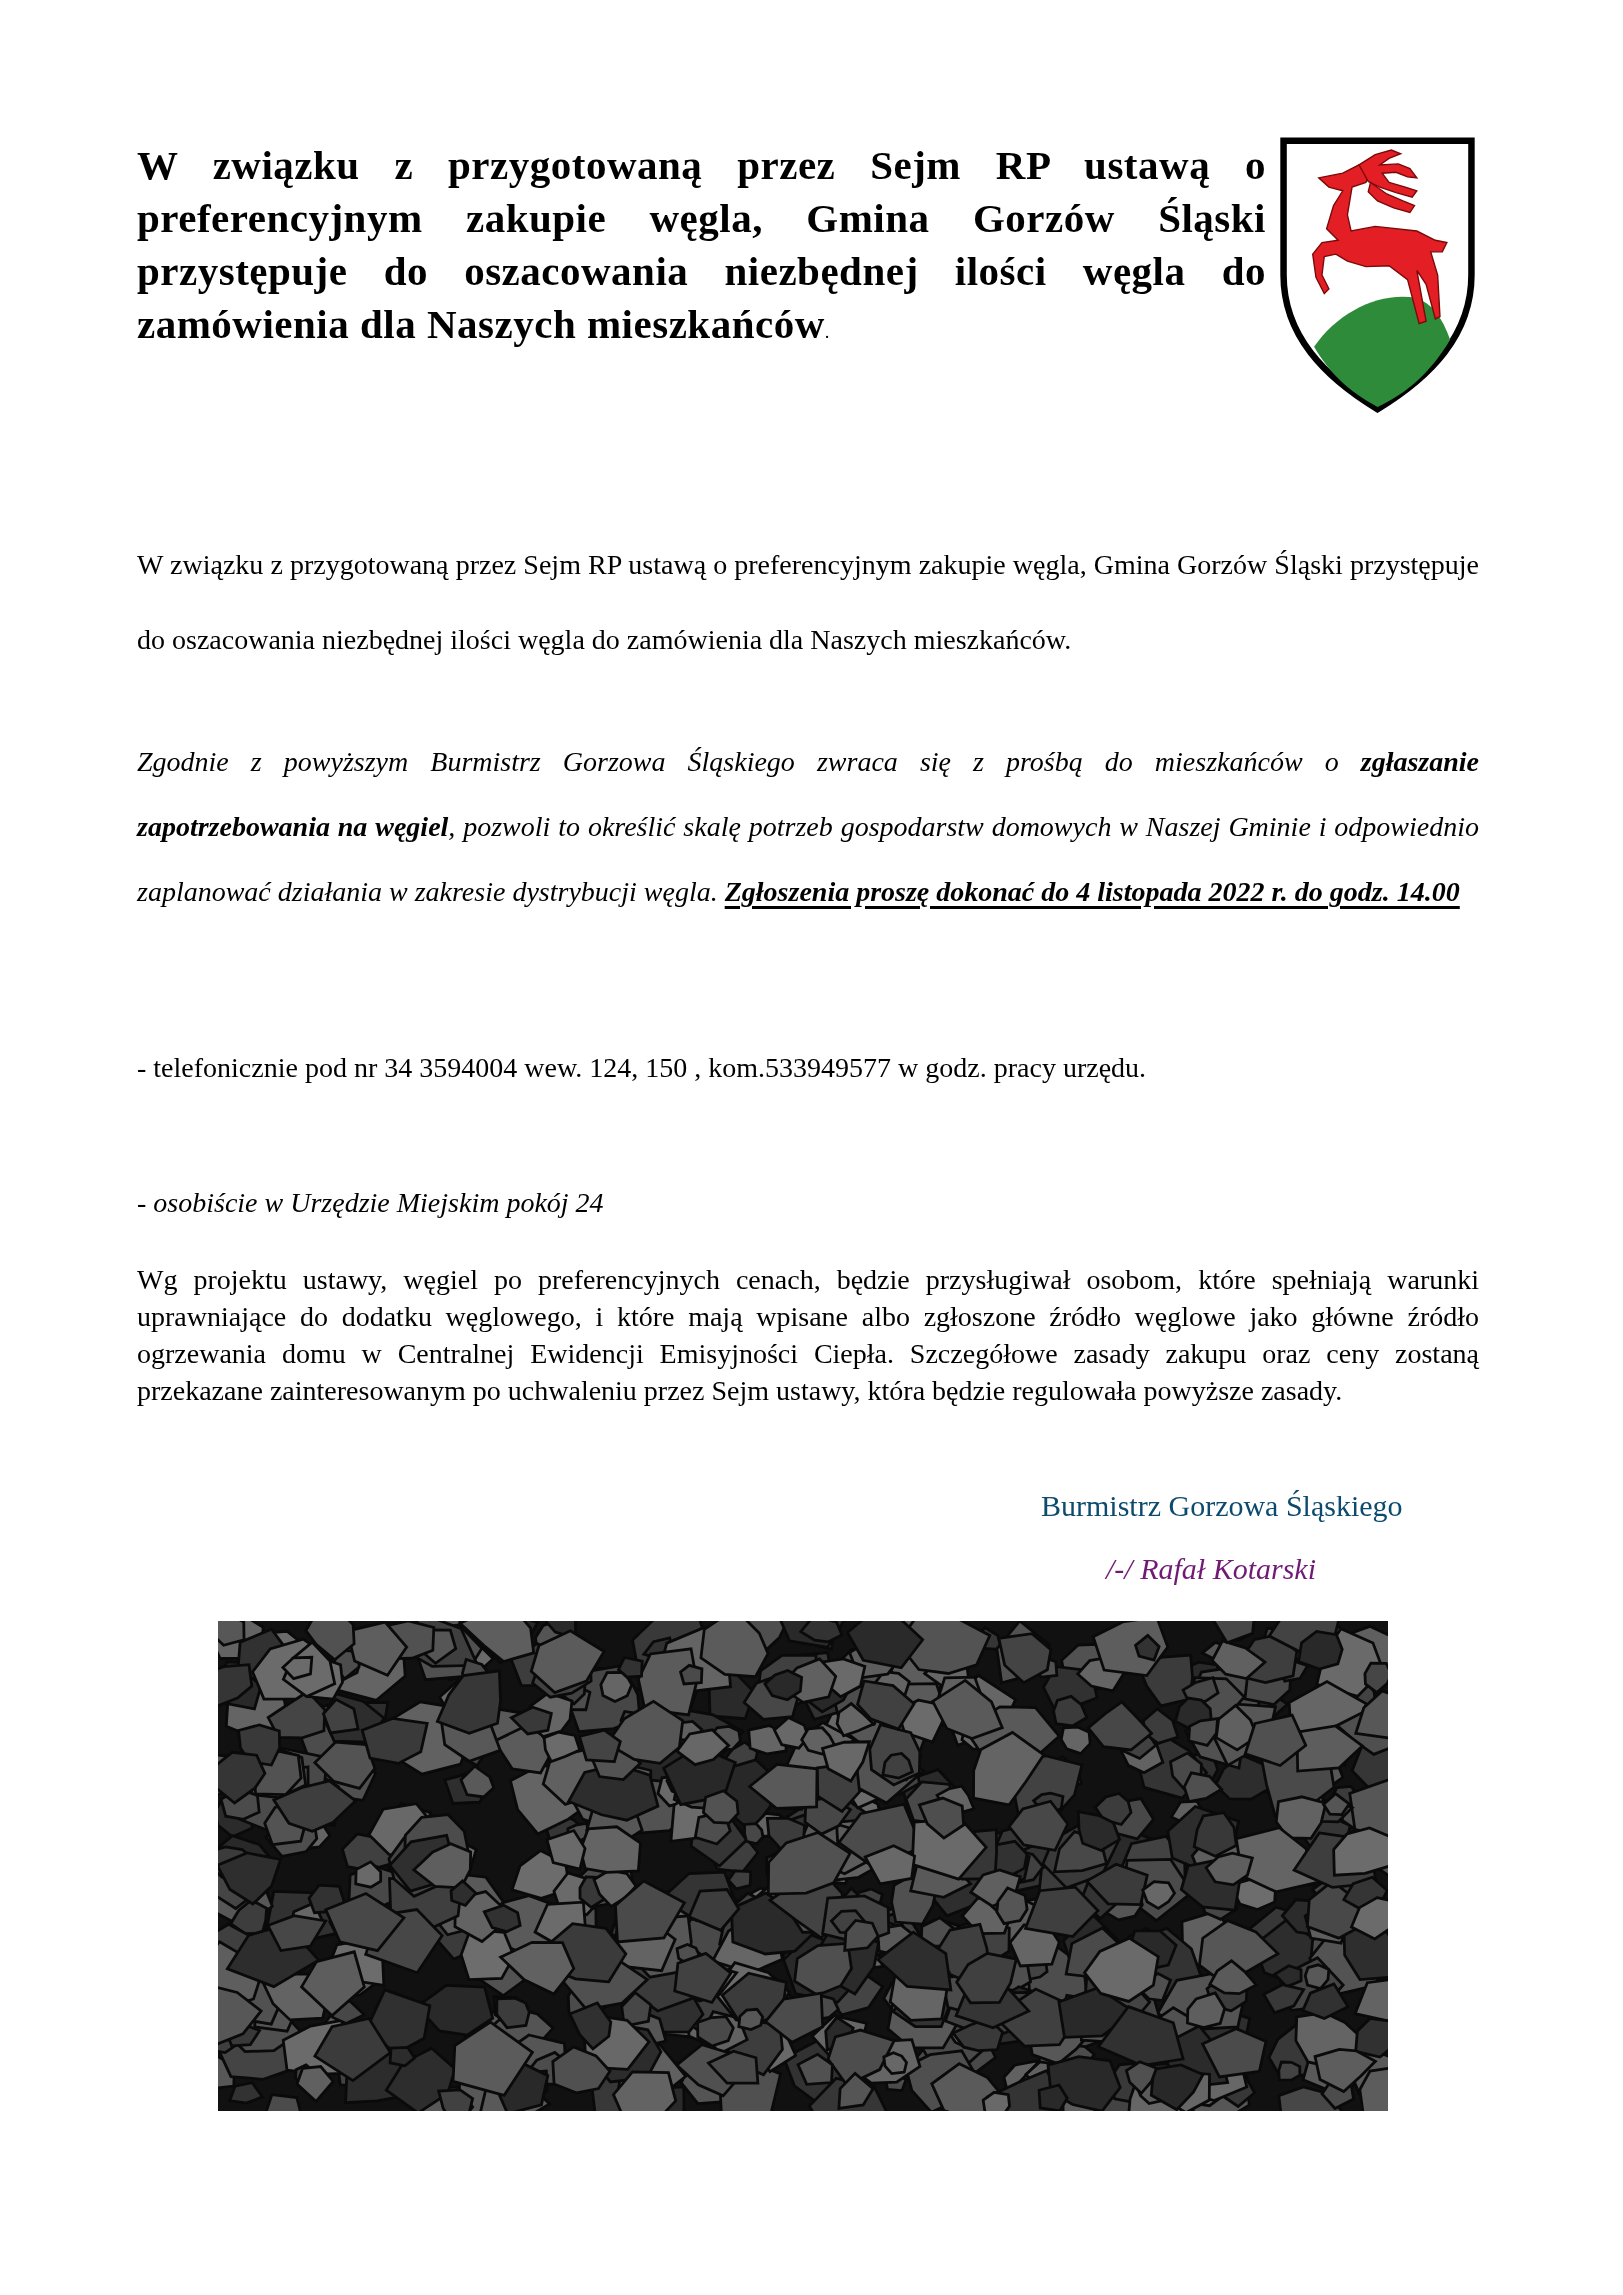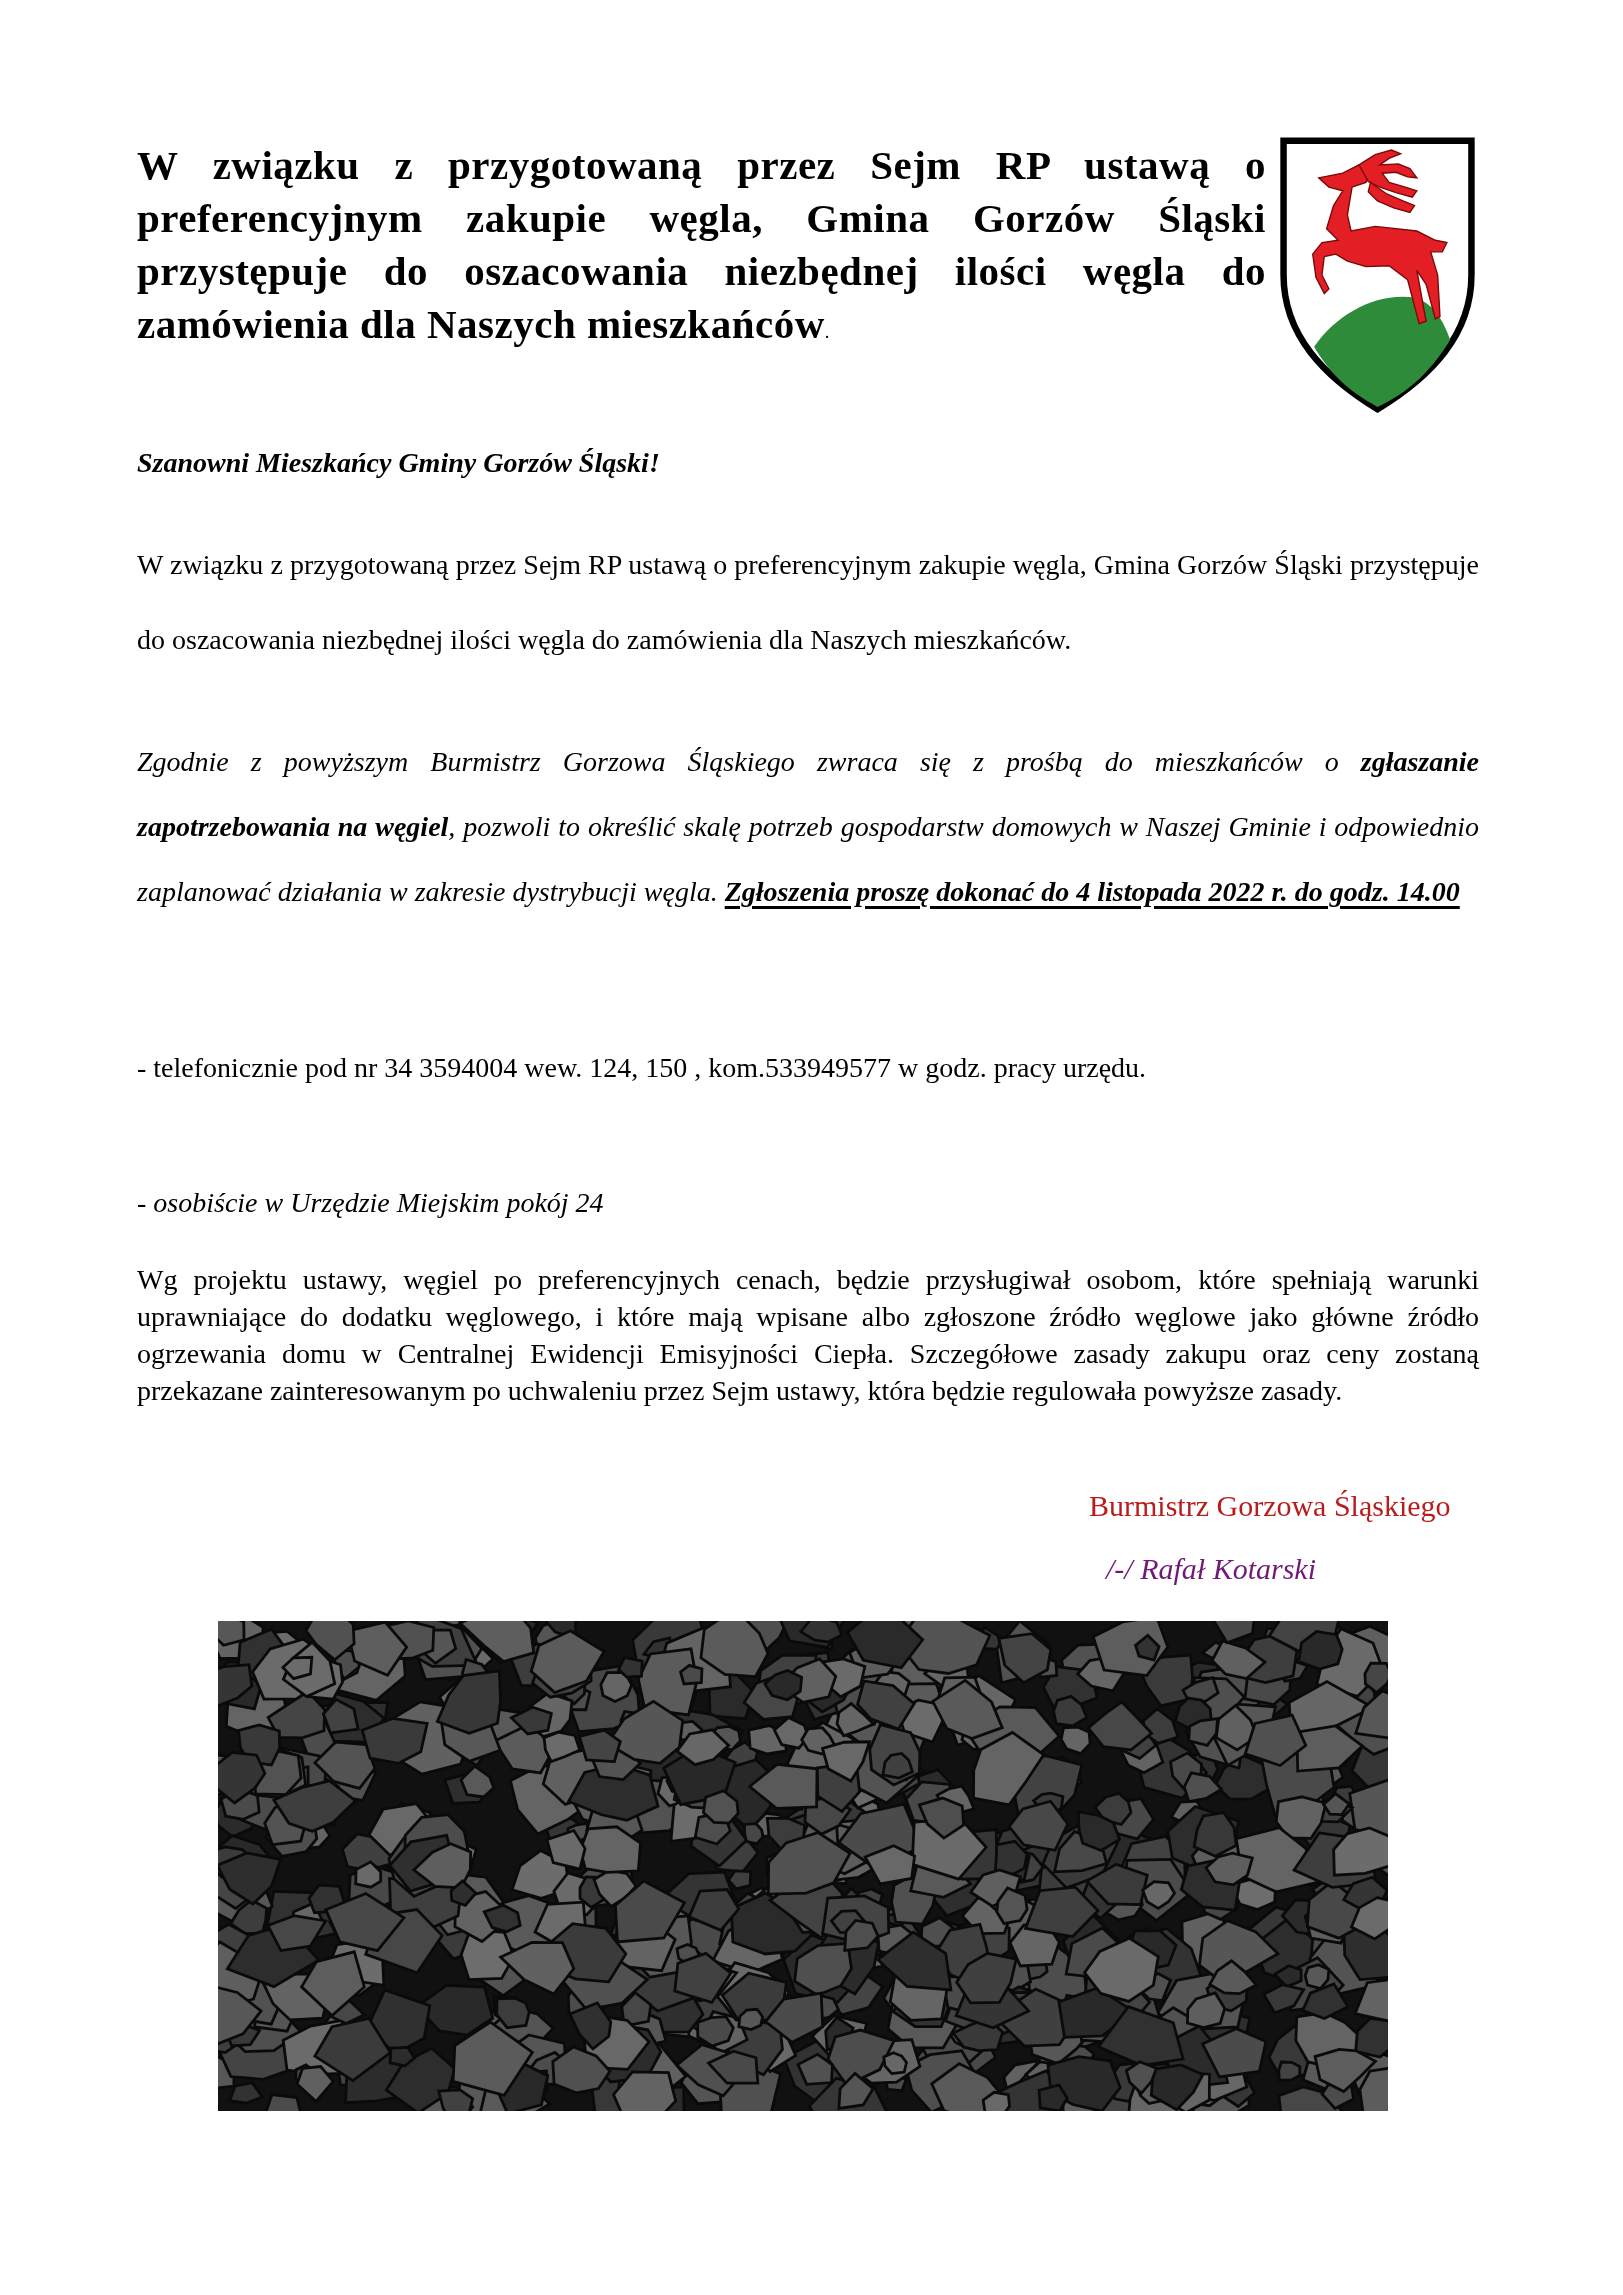--- a/index.html
+++ b/index.html
@@ -26,21 +26,21 @@
 
   .contact { position: absolute; left: 137px; font-size: 28px; line-height: 37px; white-space: nowrap; }
   .c1 { top: 1002px; margin-top: 47px; }
   .c2 { top: 1092px; }
   .c3 { top: 1184px; font-style: italic; }
   .email-link { color: #1565c0; text-decoration: underline; text-decoration-thickness: 1.9px; text-underline-offset: 3.7px; }
 
   .p3 { top: 1261px; line-height: 37px; }
 
   .sig-title { position: absolute; left: 1041px; top: 1487px; font-size: 30px; line-height: 37px;
-               color: #b91c1c; white-space: nowrap; margin-left: 48px; }
+               color: #0c4a6e; white-space: nowrap; }
   .sig-name { position: absolute; left: 1106px; top: 1550px; font-size: 30px; line-height: 37px;
               color: #701a75; font-style: italic; white-space: nowrap; }
 
   .coal { position: absolute; left: 218px; top: 1621px; width: 1170px; height: 490px;
           background: #1a1a1a; overflow: hidden; }
 </style>
 </head>
 <body>
 
 <div class="page">
@@ -50,21 +50,20 @@
   <svg class="crest" viewBox="0 0 430 600">
     <path d="M12 10 H418 V300 C418 430 330 520 215 590 C100 520 12 430 12 300 Z" fill="#ffffff" stroke="#000" stroke-width="14"></path>
     <path d="M78 455 C130 380 220 335 300 350 C330 360 355 390 372 440 C330 510 280 555 215 585 C150 550 110 510 78 455 Z" fill="#2e8b3a"></path>
     <g fill="#e31e24" stroke="#7a0a0a" stroke-width="3">
       <path d="M88 90 L140 80 L175 62 L200 78 L190 100 L160 110 L150 170 L158 205 L210 195 L300 205 L340 225 L365 230 L355 250 L330 250 L345 300 L350 390 L340 395 L320 320 L300 290 L320 400 L305 405 L280 310 L240 280 L190 282 L150 270 L125 255 L100 260 L95 300 L110 330 L100 340 L82 305 L75 255 L95 230 L130 225 L105 200 L120 150 L140 118 L110 110 Z"></path>
       <path d="M175 62 L210 40 L245 30 L265 38 L240 48 L220 62 L260 60 L285 70 L300 90 L280 88 L255 78 L225 80 L240 100 L275 110 L300 118 L290 132 L255 122 L220 110 L195 98 Z"></path>
       <path d="M200 100 L235 125 L270 140 L295 150 L285 165 L250 155 L215 140 L195 120 Z"></path>
     </g>
   </svg>
 
-  <div class="salutation">Szanowni Mieszkańcy Gminy Gorzów Śląski!</div>
 
   <div class="para p1">W związku z przygotowaną przez Sejm RP ustawą o preferencyjnym zakupie węgla, Gmina Gorzów Śląski przystępuje do oszacowania niezbędnej ilości węgla do zamówienia dla Naszych mieszkańców.</div>
 
   <div class="para p2"><span>Zgodnie z powyższym Burmistrz Gorzowa Śląskiego  zwraca się z prośbą do mieszkańców o </span><b>zgłaszanie zapotrzebowania na węgiel</b><span>, pozwoli to określić skalę potrzeb gospodarstw domowych w Naszej Gminie  i odpowiednio zaplanować działania w zakresie dystrybucji węgla. </span><span class="deadline">Zgłoszenia proszę dokonać do 4 listopada  2022 r. do godz. 14.00</span></div>
 
   <div class="contact c1">- telefonicznie pod nr 34 3594004 wew. 124, 150 , kom.533949577 w godz. pracy urzędu.</div>
   <div class="contact c3">- osobiście w Urzędzie Miejskim pokój 24</div>
 
   <div class="para p3"> Wg projektu ustawy, węgiel po preferencyjnych cenach, będzie przysługiwał osobom, które spełniają warunki uprawniające do dodatku węglowego, i  które mają wpisane albo zgłoszone źródło węglowe jako główne źródło ogrzewania domu w Centralnej Ewidencji Emisyjności Ciepła. Szczegółowe zasady zakupu oraz ceny zostaną przekazane zainteresowanym po uchwaleniu przez Sejm ustawy, która będzie regulowała powyższe zasady.</div>
 

